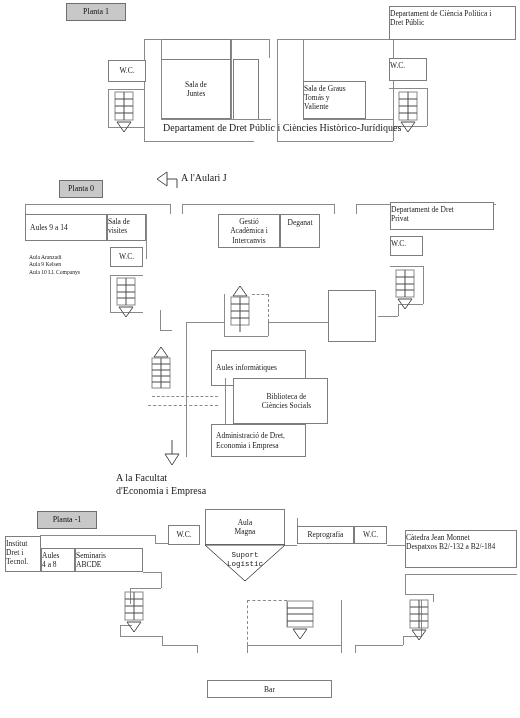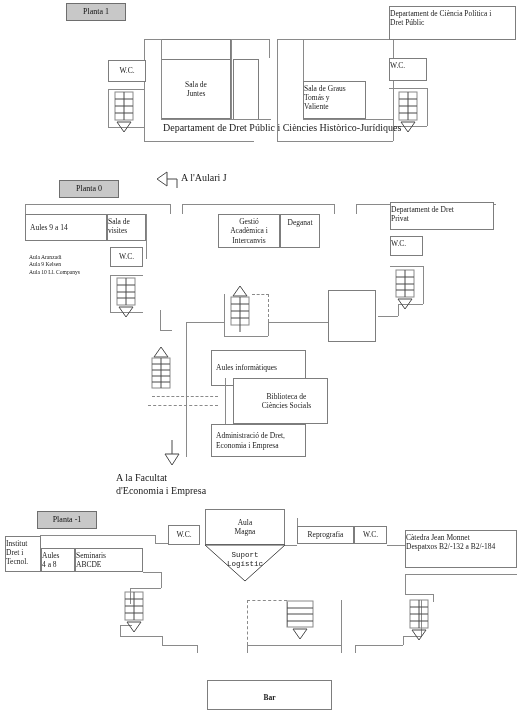--- a/index.html
+++ b/index.html
@@ -161,21 +161,21 @@
     <rect x="0" y="0" width="18" height="28" fill="none" stroke="#8a8a8a"></rect>
     <line x1="0" y1="7" x2="18" y2="7"></line>
       <line x1="0" y1="14" x2="18" y2="14"></line>
     <line x1="0" y1="21" x2="18" y2="21"></line>
     <line x1="9" y1="0" x2="9" y2="28"></line>
     <polygon points="2,30 16,30 9,40" fill="#fff" stroke="#4a4a4a"></polygon>
   </svg>
 
   <div class="label" style="left:163px;top:122px;">Departament  de Dret Públic i Ciències Històrico-Jurídiques</div>
 
-  <div class="floor-tag" style="left:30px;top:180px;width:60px;height:18px;">Planta 0</div>
+  <div class="floor-tag" style="left:30px;top:180px;width:44px;height:18px;">Planta 0</div>
 
   <svg class="ic" style="left:157px;top:171px;" width="30" height="18">
     <polygon points="0,8 10,1 10,15" fill="#111" stroke="#111"></polygon>
     <polyline points="10,8 20,8 20,17" stroke="#111"></polyline>
   </svg>
   <div class="label" style="left:181px;top:172px;">A l'Aulari J</div>
 
   <div class="wall h" style="left:25px;top:204px;width:145px;"></div>
   <div class="wall v" style="left:25px;top:204px;height:10px;"></div>
   <div class="wall v" style="left:170px;top:204px;height:10px;"></div>
@@ -364,15 +364,15 @@
 
   <svg class="ic" style="left:410px;top:600px;" width="20" height="46">
     <rect x="0" y="0" width="18" height="28" fill="none" stroke="#8a8a8a"></rect>
     <line x1="0" y1="7" x2="18" y2="7"></line>
       <line x1="0" y1="14" x2="18" y2="14"></line>
     <line x1="0" y1="21" x2="18" y2="21"></line>
     <line x1="9" y1="0" x2="9" y2="28"></line>
     <polygon points="2,30 16,30 9,40" fill="#fff" stroke="#4a4a4a"></polygon>
   </svg>
 
-  <div class="room" style="left:207px;top:680px;width:125px;height:30px;align-items:flex-start;padding-top:12px;font-weight:bold;">Bar</div>
+  <div class="room" style="left:207px;top:680px;width:125px;height:18px;align-items:flex-start;padding-top:4px;">Bar</div>
 
 </div>
 
 </body></html>

